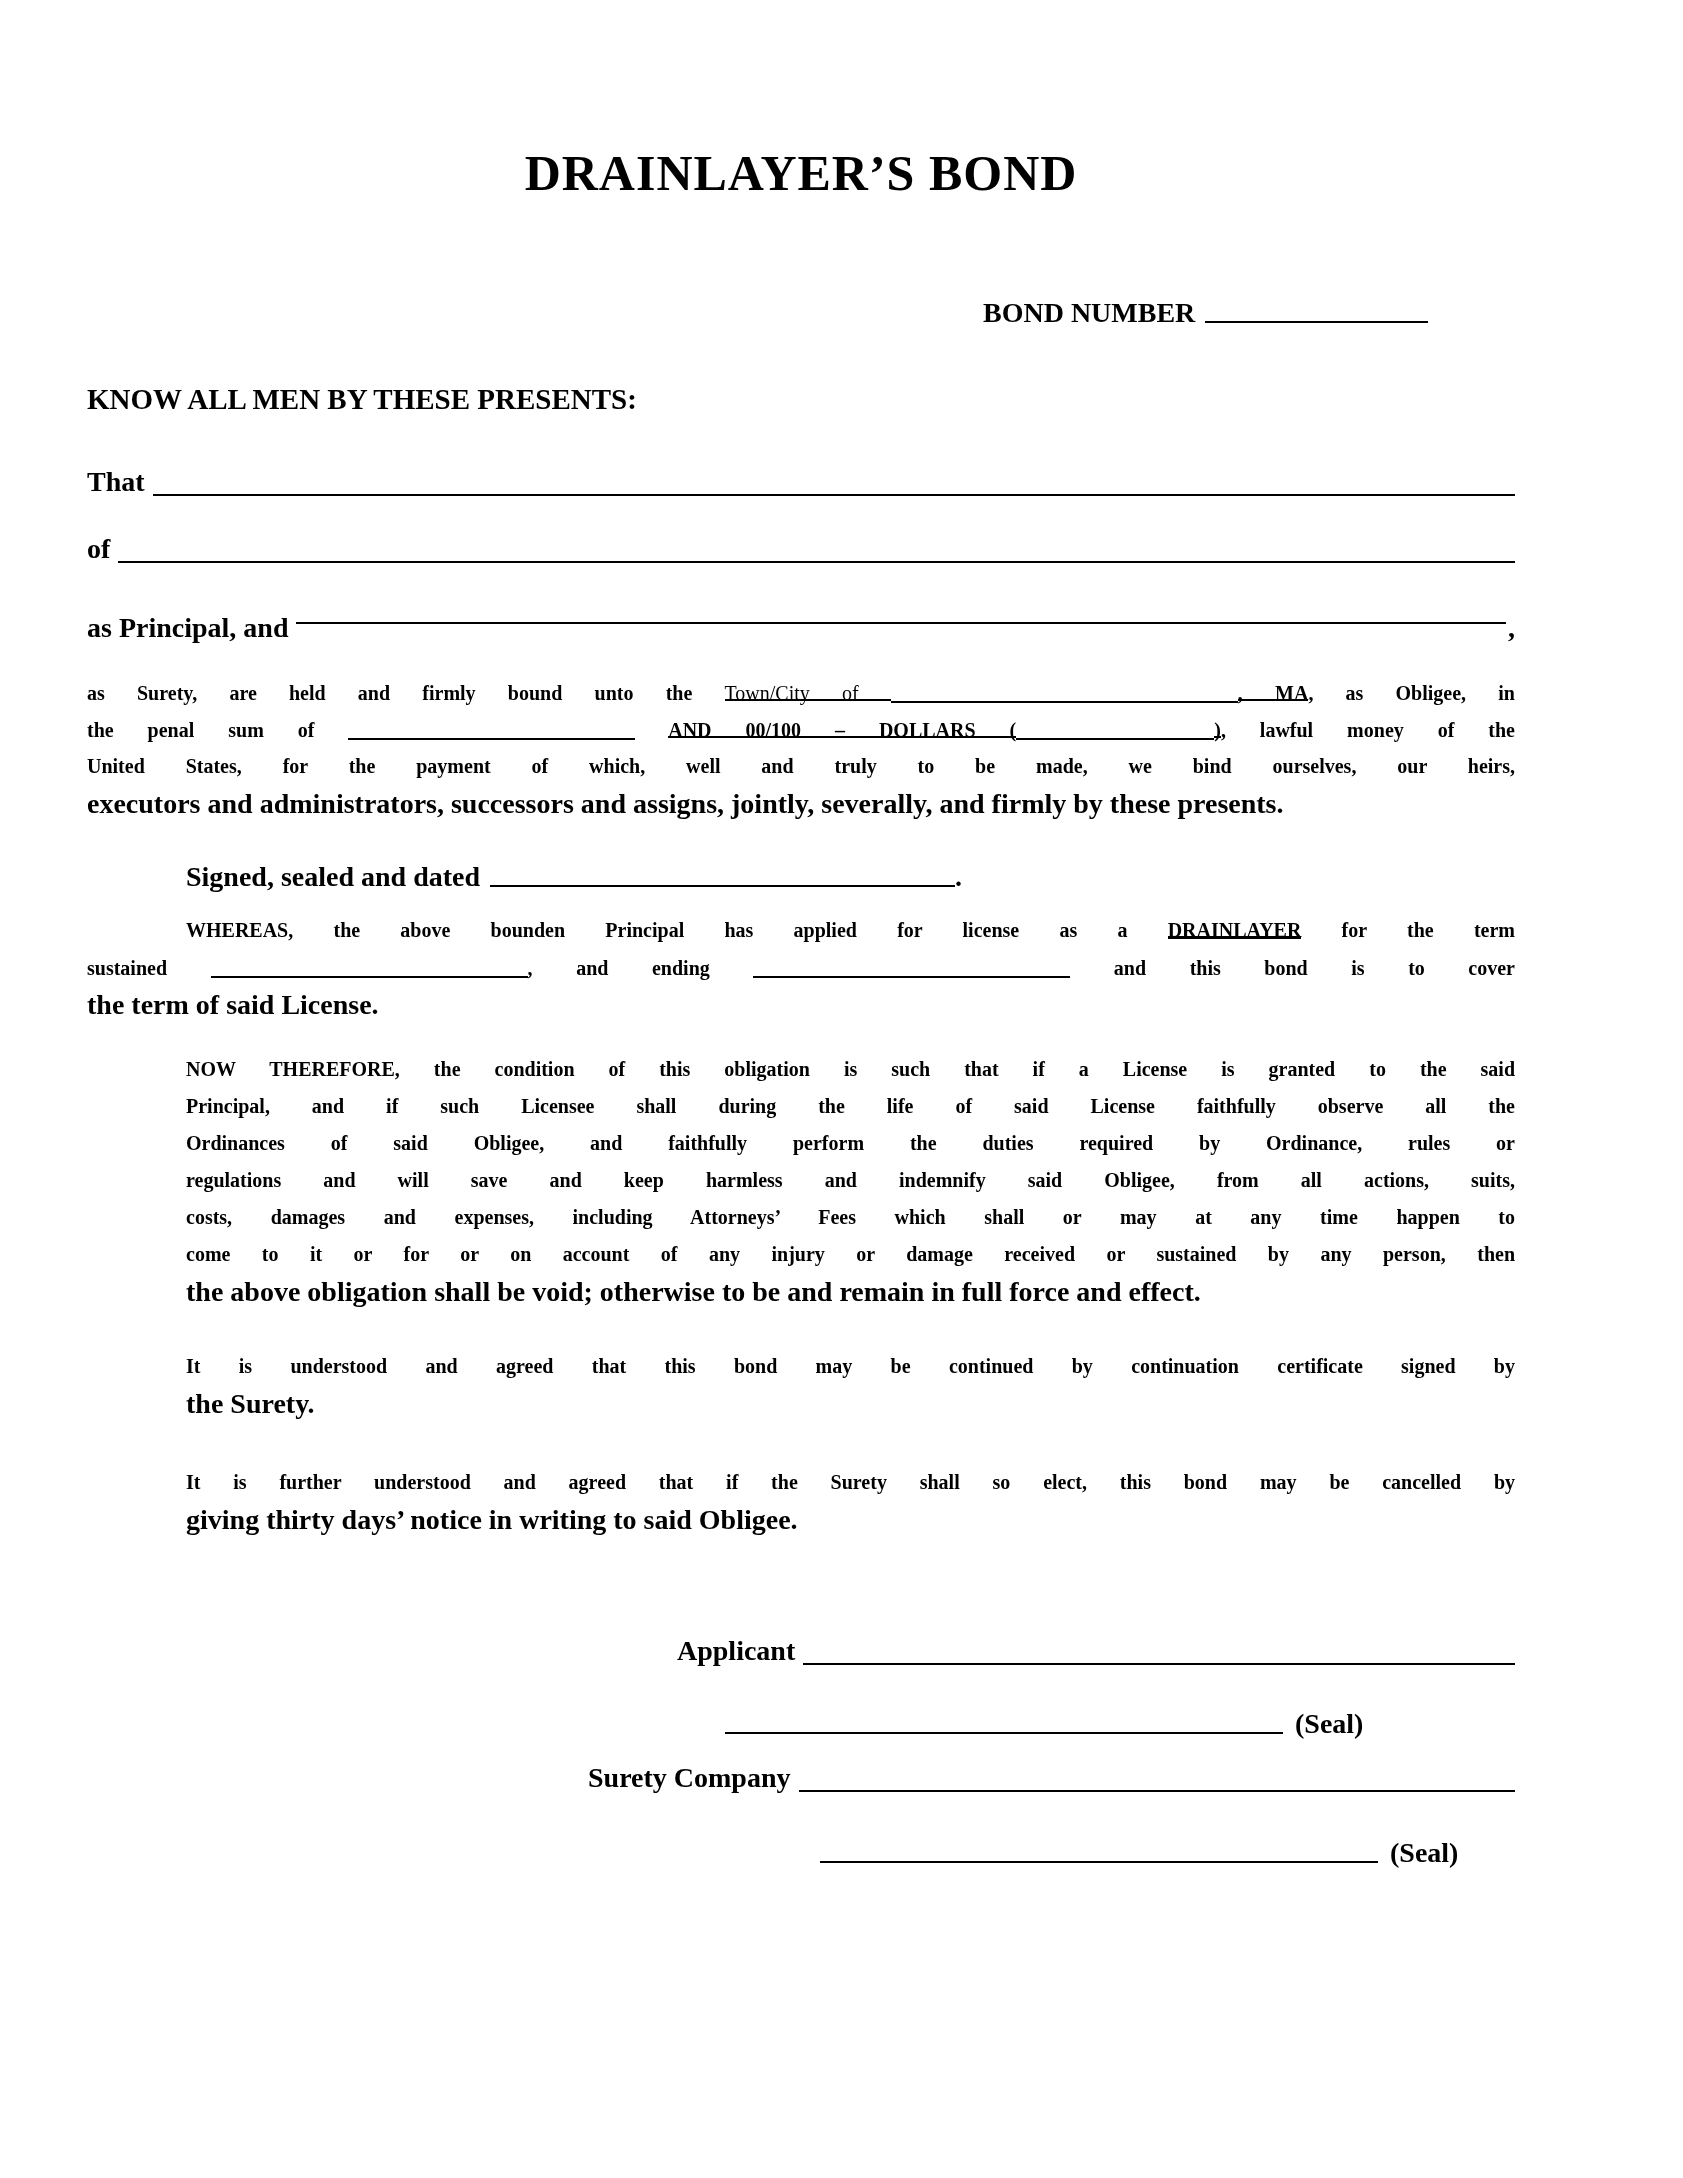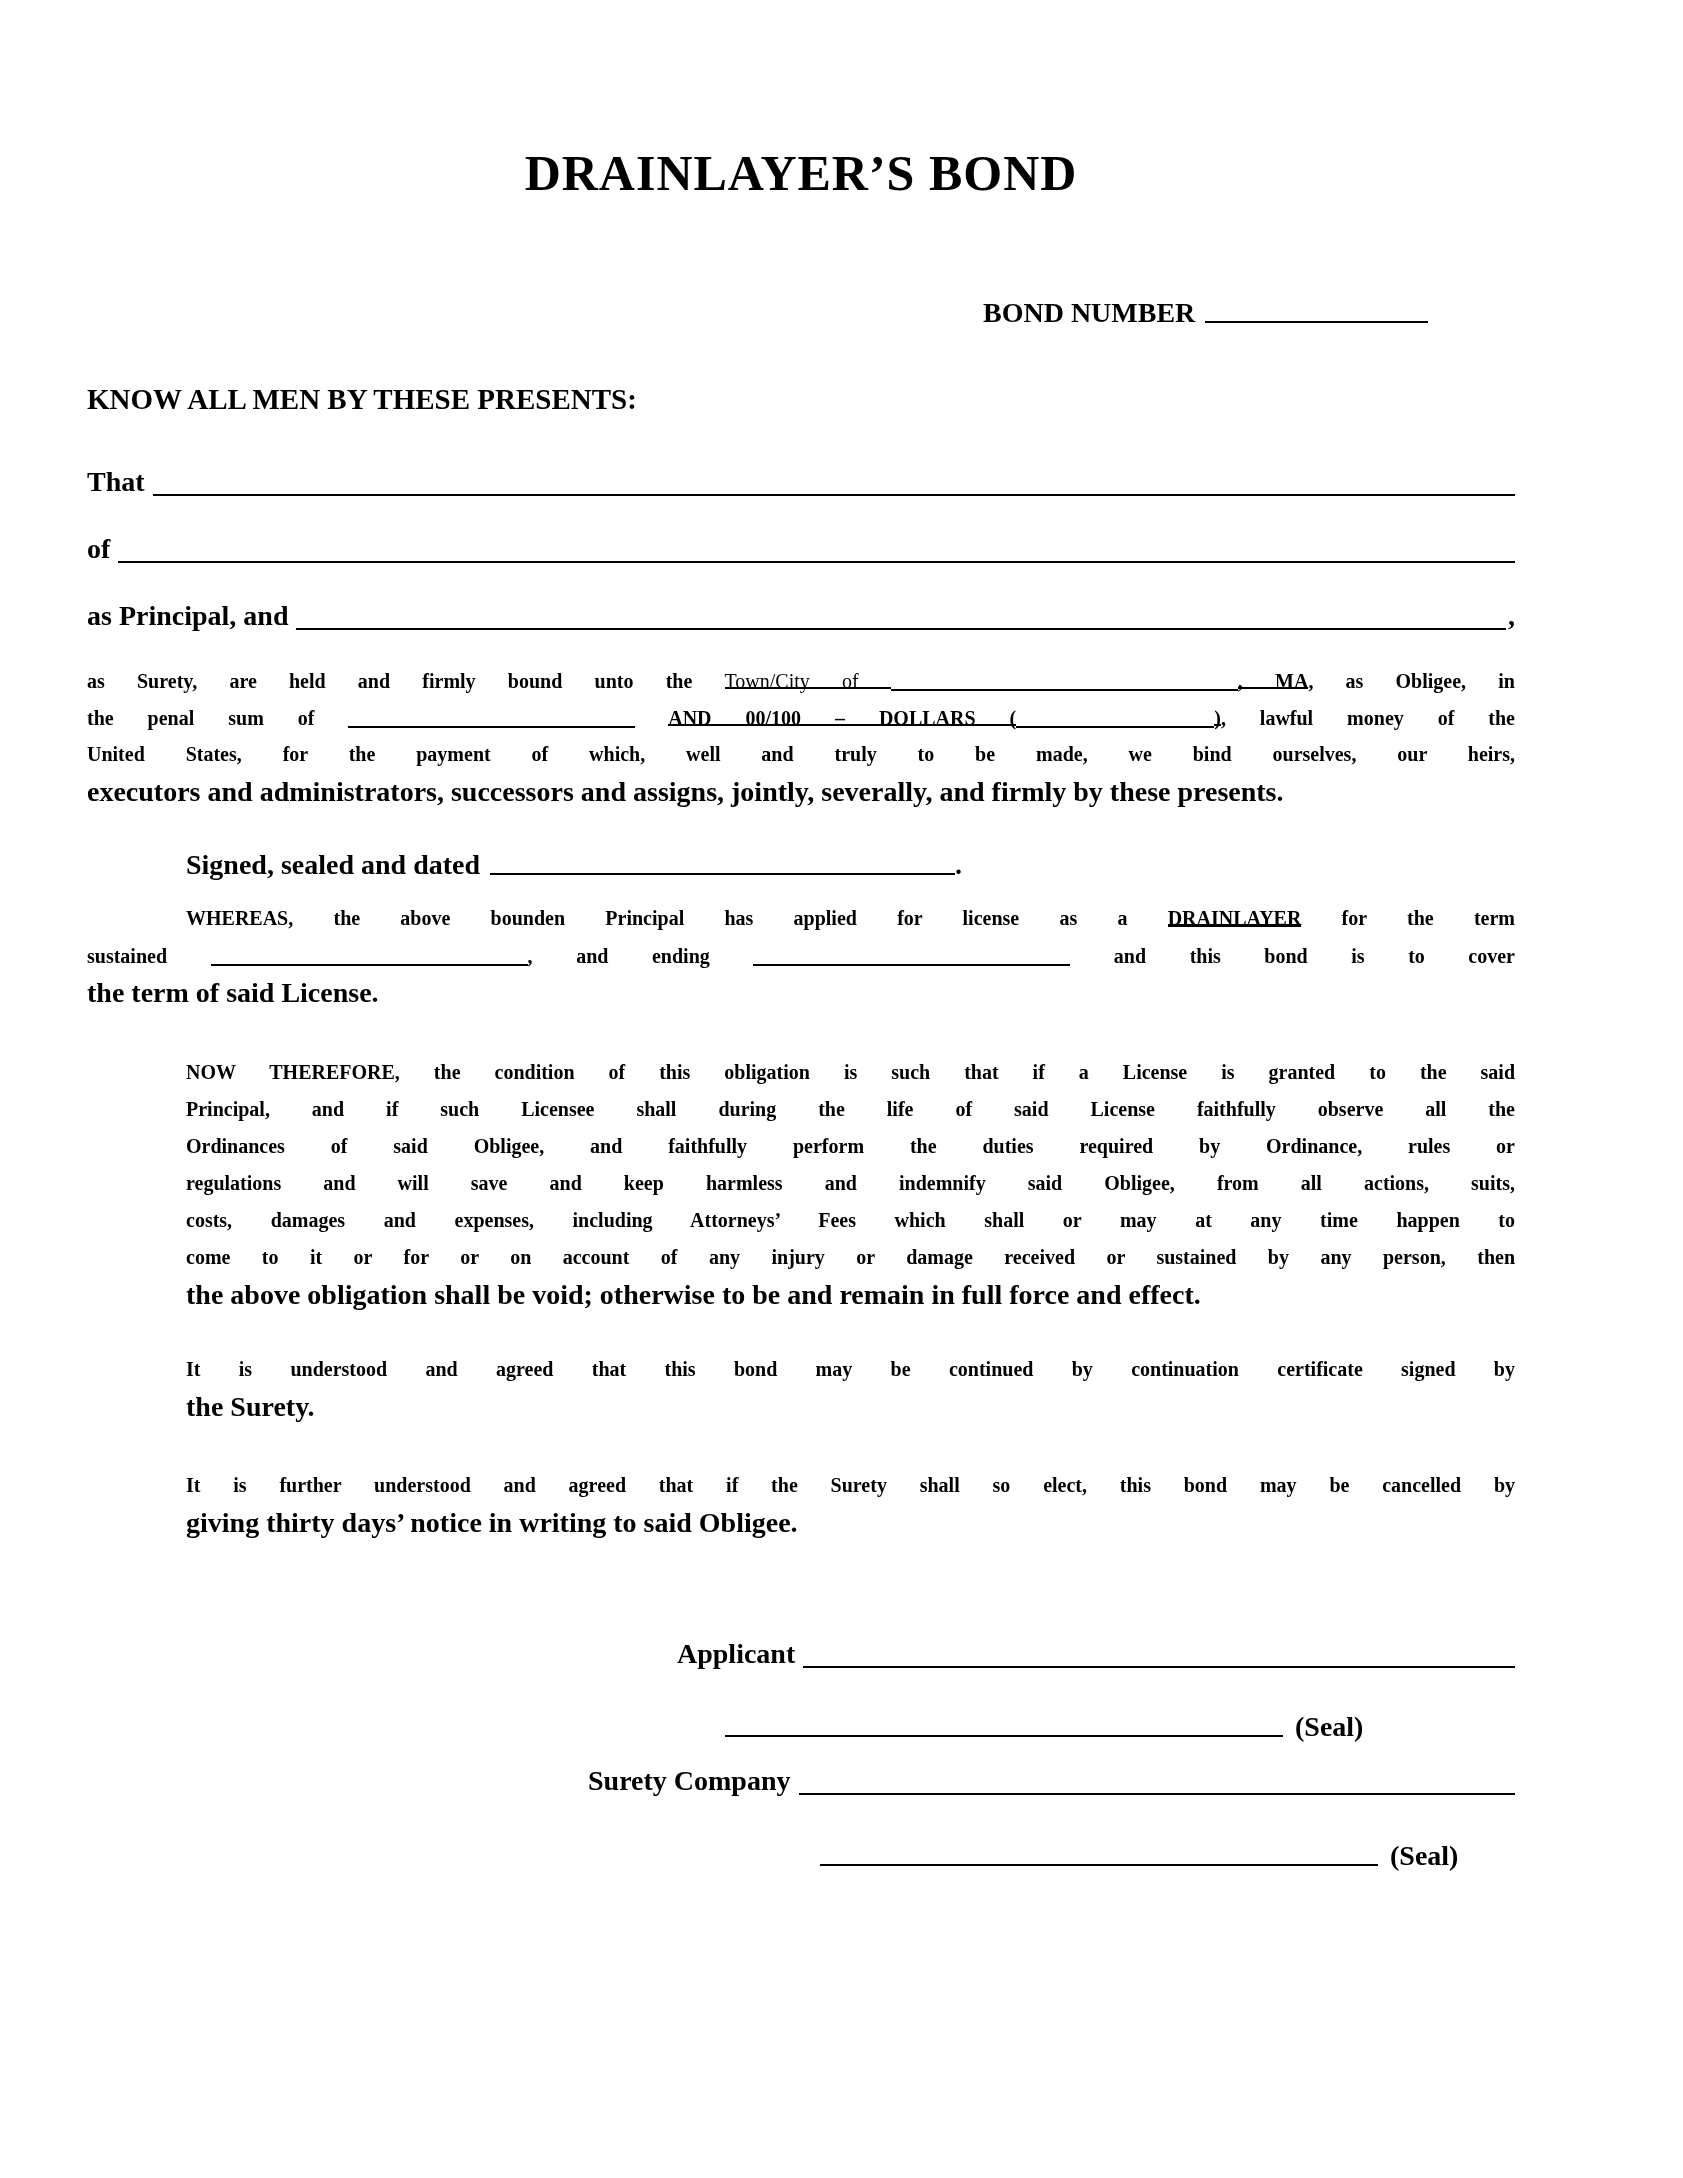--- a/index.html
+++ b/index.html
@@ -28,26 +28,26 @@
   .ul { position:relative; }
   .ul::after { content:""; position:absolute; left:0; right:0; bottom:3px; height:2px; background:#000; }
   .ul-thick::after { height:3px; bottom:2px; }
 
   .regular { font-weight:normal; }
 
   .bondnum { margin-top:94px; margin-left:896px; }
   .heading { margin-top:50px; font-size:29px; line-height:37px; }
   .that-row { margin-top:45px; }
   .of-row { margin-top:30px; }
-  .principal-row { margin-top:30px; }
+  .principal-row { margin-top:42px;align-items:center; }
   .surety-para { margin-top:28px; }
   .signed-row { margin-top:36px; margin-left:99px; }
   .whereas-para { margin-top:17px; }
   .block-ind { margin-left:99px; }
-  .now-para { margin-top:43px; }
+  .now-para { margin-top:28px; }
   .cont-para { margin-top:38px; }
   .cancel-para { margin-top:42px; }
   .indent { display:inline-block; width:99px; }
   .applicant-row { margin-top:94px; margin-left:590px; }
   .seal1-row { margin-top:36px; margin-left:638px; }
   .suretyco-row { margin-top:17px; margin-left:501px; }
   .seal2-row { margin-top:38px; margin-left:733px; }
   .seal-label { margin-left:12px; }
   .comma { margin-left:2px; }
 

